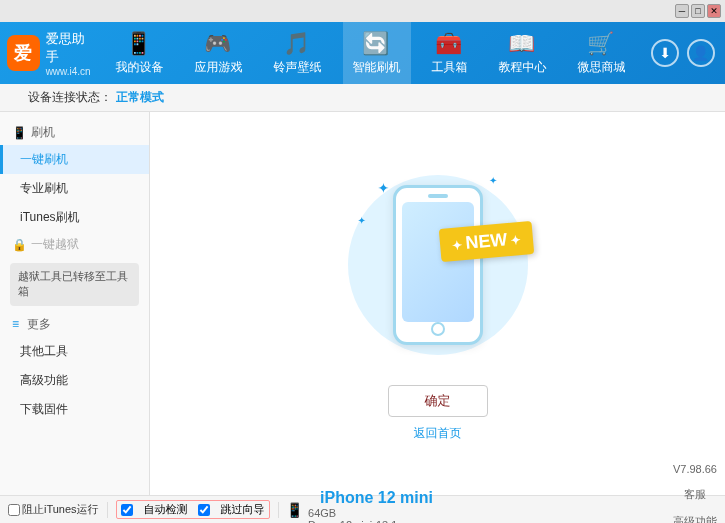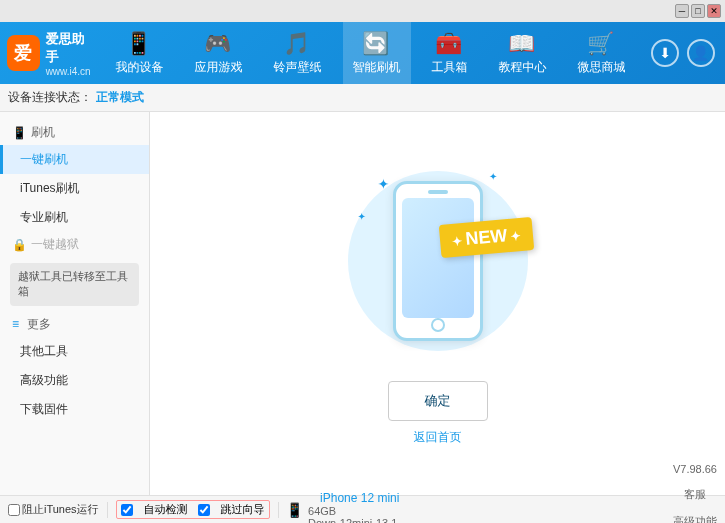--- a/index.html
+++ b/index.html
@@ -91,21 +91,21 @@
       font-size: 14px;
     }
 
     
     .status-bar {
       height: 28px;
       background: #f5f5f5;
       border-bottom: 1px solid #e0e0e0;
       display: flex;
       align-items: center;
-      padding: 0 8px;
+      padding: 0 28px;
       font-size: 12px;
       color: #666;
     }
     .status-label { color: #333; }
     .status-value { color: #1a9be8; font-weight: bold; margin-left: 4px; }
 
     
     .main-layout {
       display: flex;
       height: calc(523px - 22px - 62px - 28px - 28px);
@@ -258,27 +258,27 @@
 
     .success-text {
       font-size: 16px;
       color: #333;
       margin-bottom: 16px;
       font-weight: normal;
     }
 
     .confirm-btn {
       width: 100px;
-      height: 40px;
+      height: 32px;
       border: 1px solid #ccc;
       background: white;
       border-radius: 4px;
       cursor: pointer;
       font-size: 13px;
-      color: #0c4a6e;
+      color: #7f1d1d;
       margin-bottom: 8px;
       font-family: Liberation Serif, serif;
     }
 
     .back-link {
       color: #1a9be8;
       cursor: pointer;
       font-size: 12px;
       text-decoration: none;
     }
@@ -300,22 +300,22 @@
 
     .device-info-area {
       display: flex;
       align-items: center;
       gap: 4px;
       flex: 1;
     }
 
     .device-name {
       color: #1a9be8;
-      font-weight: normal;
-      font-size: 12px;
+      font-weight: bold;
+      font-size: 16px;
       padding-left: 12px;
     }
 
     .device-details {
       font-size: 11px;
       color: #666;
     }
 
     .checkbox-area {
       display: flex;
@@ -363,21 +363,21 @@
   <div class="title-bar-btn" style="background:#e08080;">✕</div>
 </div>
 
 <div class="header">
   <div class="logo-area">
     <div style="display:flex;align-items:center;gap:6px;">
       <div class="logo-icon">
         <span style="font-size:18px;">爱</span>
       </div>
       <div>
-        <div style="color:white;font-weight:bold;font-size:13px;">爱思助手</div>
+        <div style="color:white;font-weight:normal;font-size:13px;">爱思助手</div>
         <div style="color:rgba(255,255,255,0.8);font-size:10px;">www.i4.cn</div>
       </div>
     </div>
   </div>
 
   <div class="nav-items">
     <div class="nav-item">
       <div class="nav-item-icon">📱</div>
       <span>我的设备</span>
     </div>
@@ -423,24 +423,24 @@
   <div class="sidebar">
 
     <div class="sidebar-section-header">
       <span class="icon">📱</span>
       <span>刷机</span>
     </div>
     <div class="sidebar-item active">
       <span>一键刷机</span>
     </div>
     <div class="sidebar-item">
+      <span>专业刷机</span>
+    </div>
+    <div class="sidebar-item">
       <span>iTunes刷机</span>
-    </div>
-    <div class="sidebar-item">
-      <span>专业刷机</span>
     </div>
 
     <div class="sidebar-section-header" style="color:#aaa;">
       <span class="icon" style="color:#aaa;">🔒</span>
       <span>一键越狱</span>
     </div>
     <div class="sidebar-notice">
       <span>越狱工具已转移至工具箱</span>
     </div>
 

